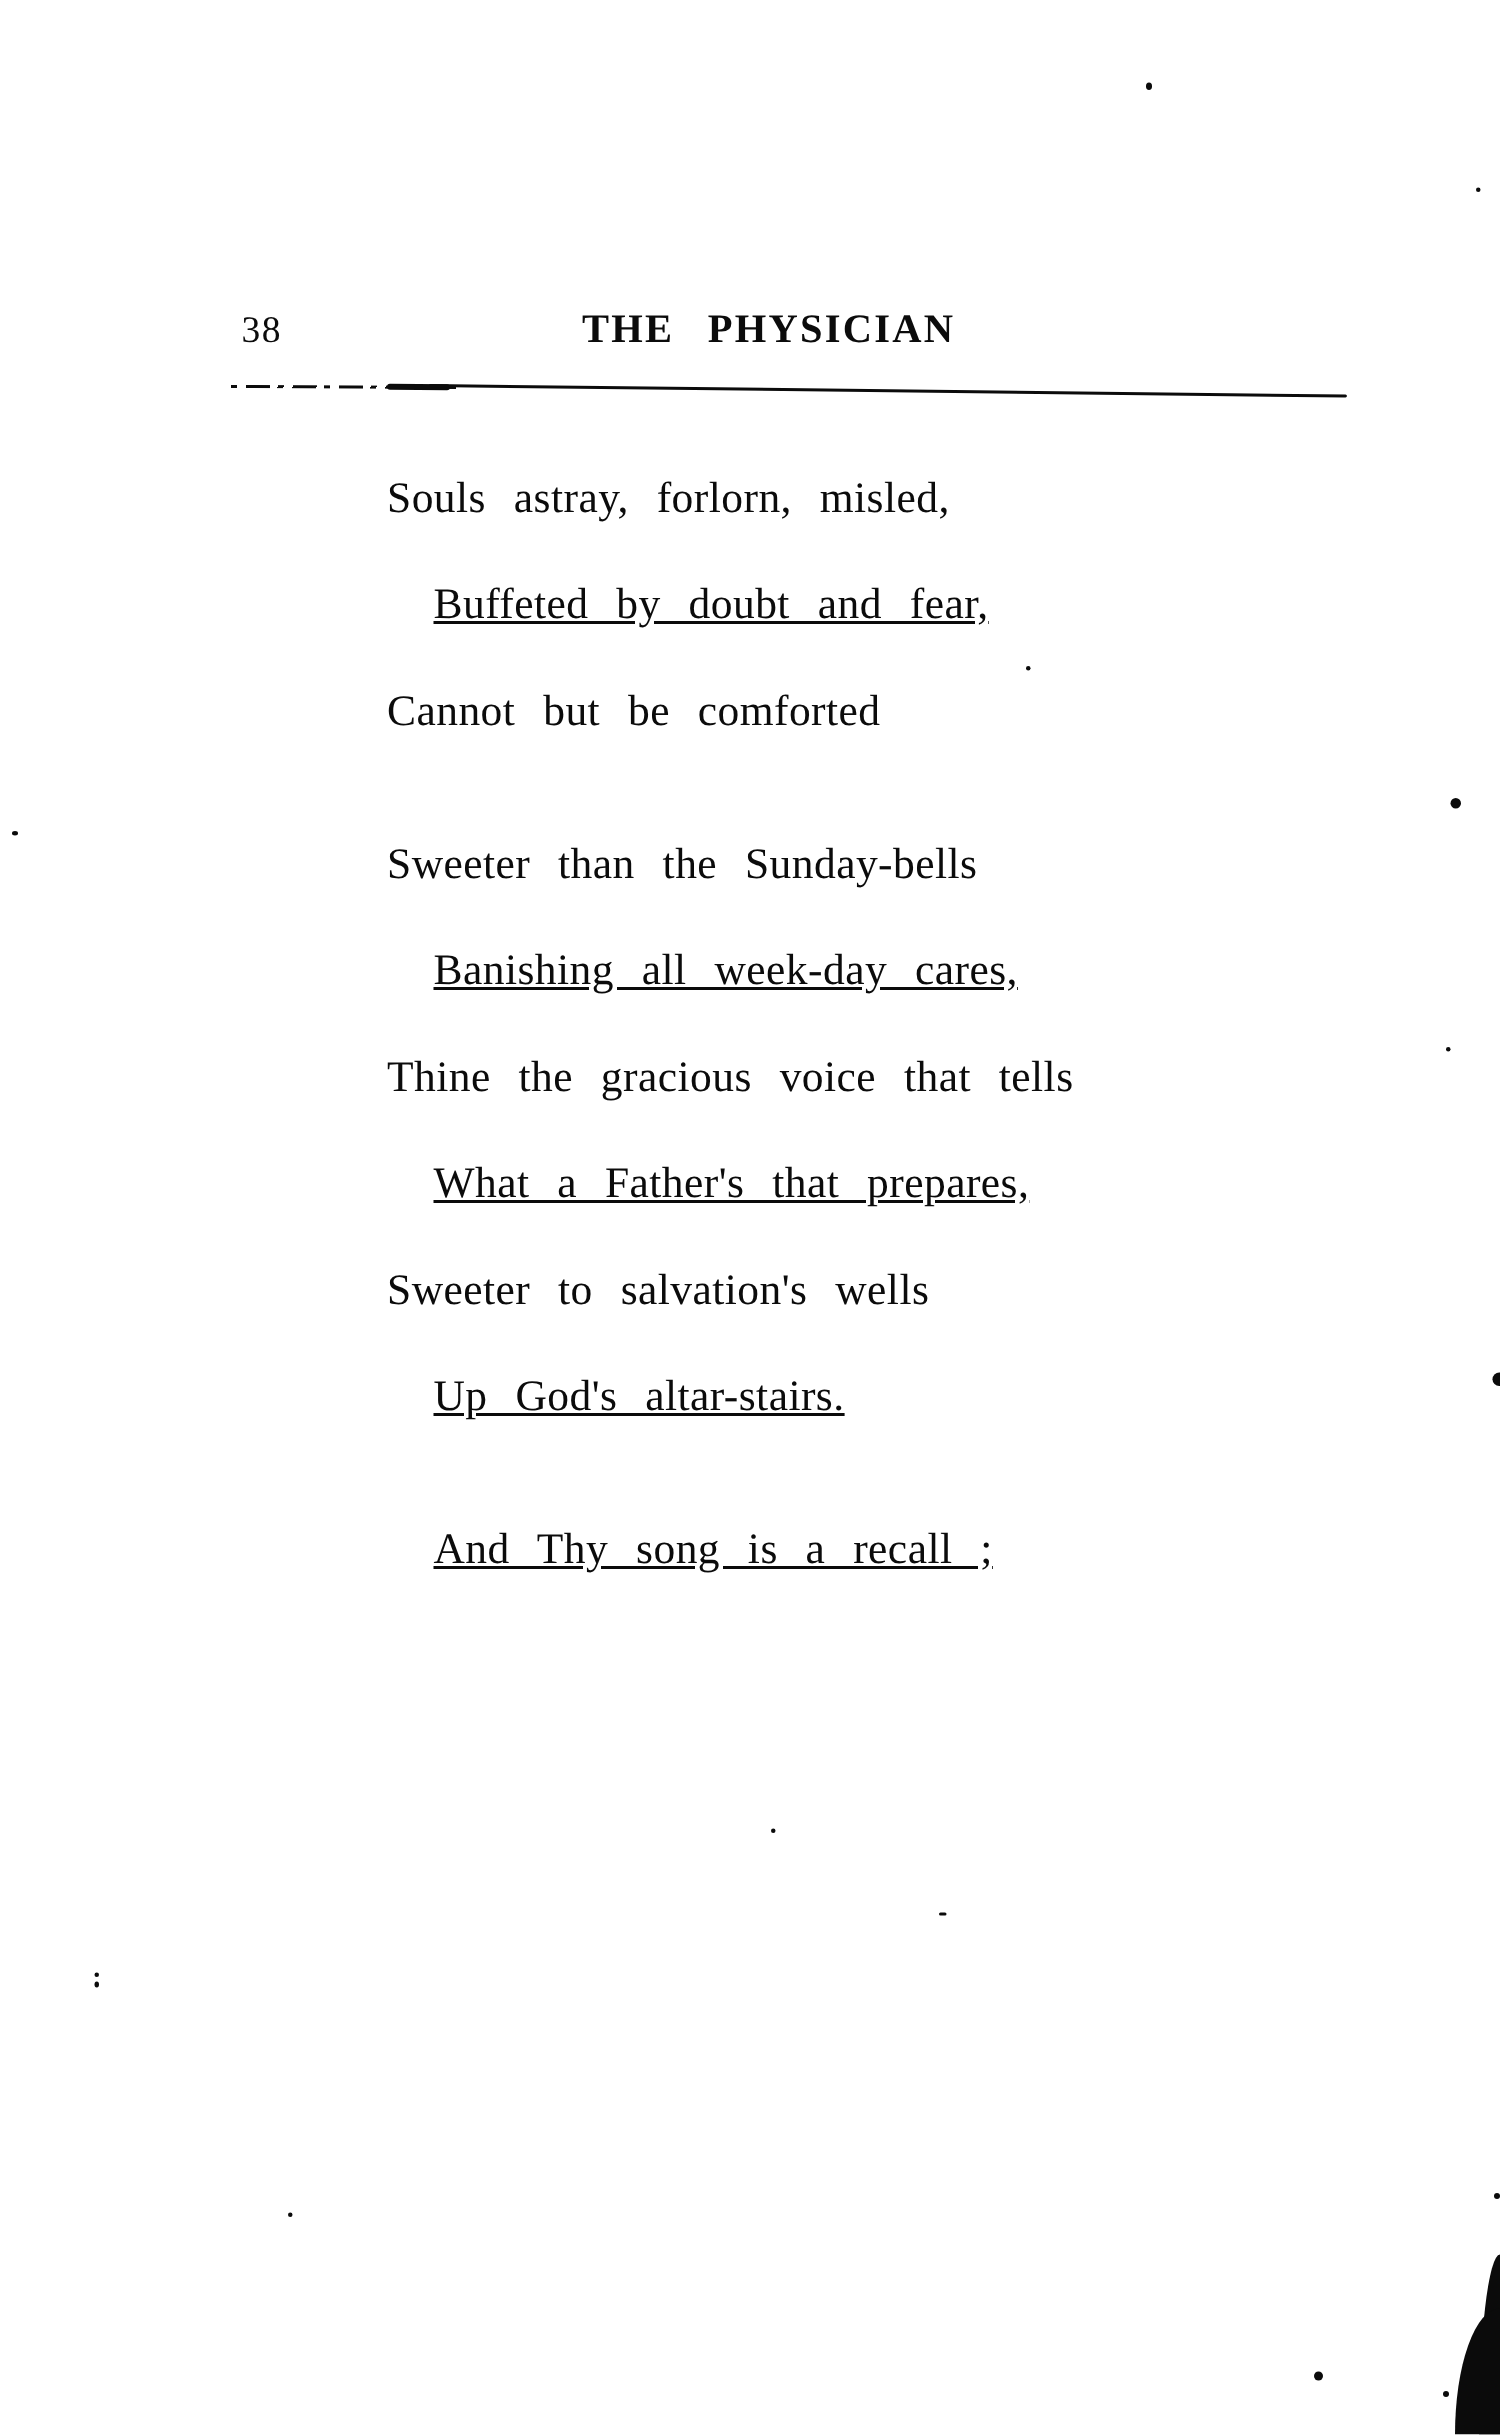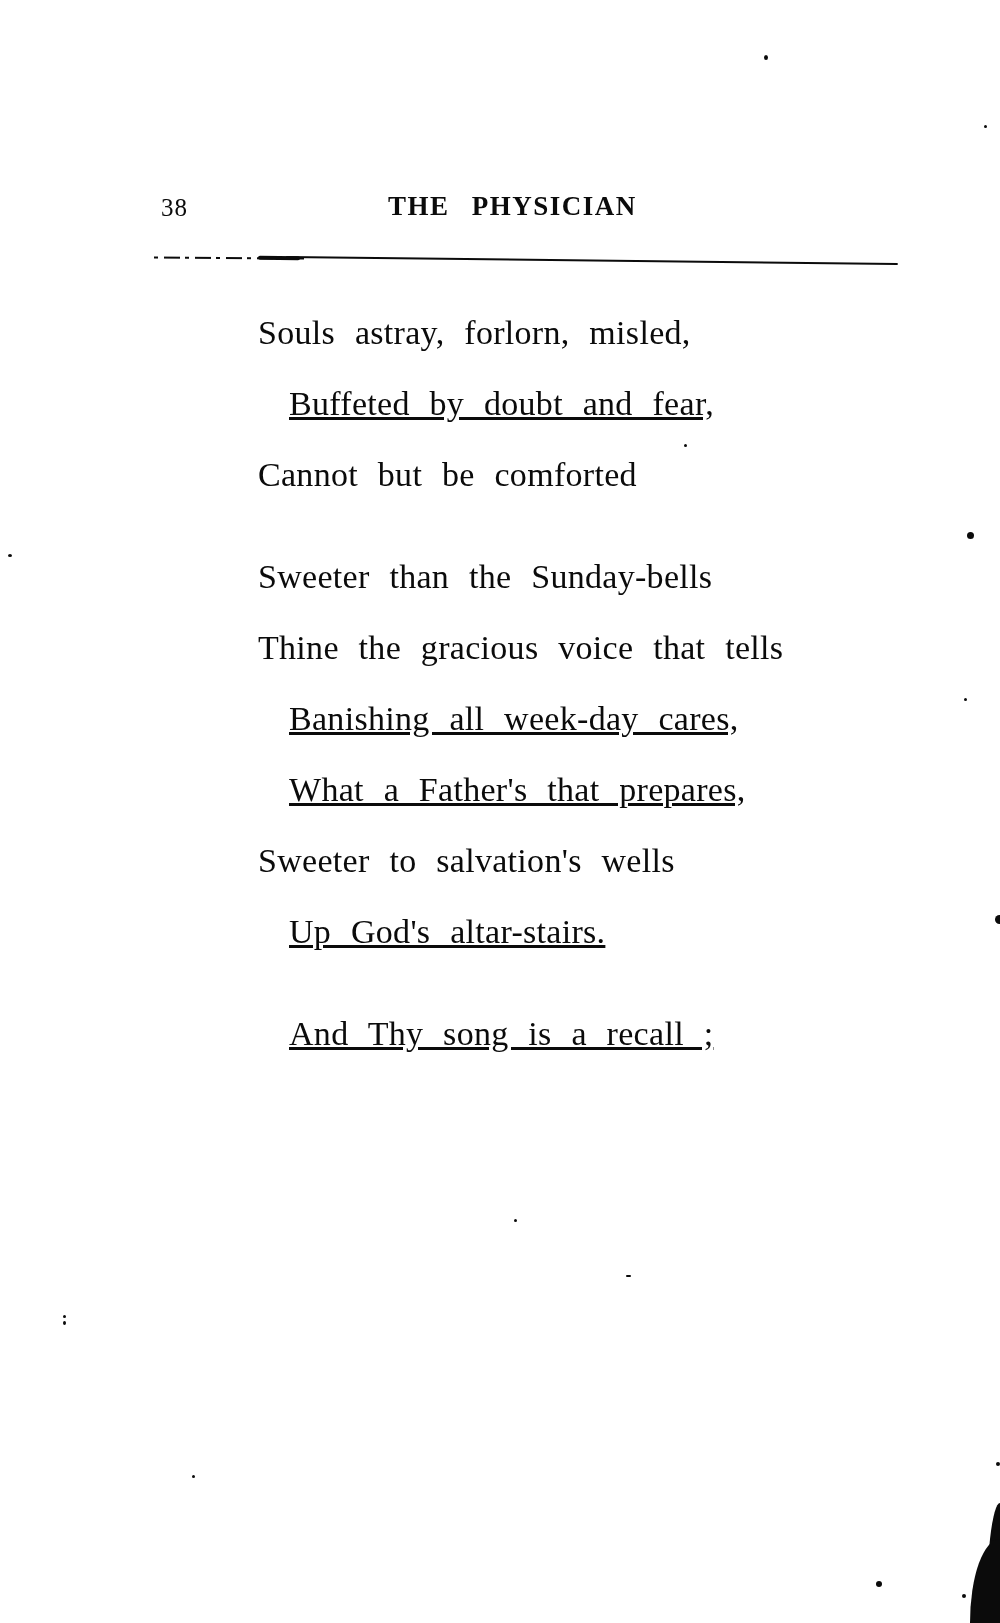--- a/index.html
+++ b/index.html
@@ -14,21 +14,21 @@
     color: #0b0b0b;
     position: relative;
     overflow: hidden;
   }
   .page {
     position: absolute;
     inset: 0;
     background: #ffffff;
   }
   
-  .running-head { position: absolute; left: 0; top: 0; right: 0; height: 240px; padding-left: 13px; }
+  .running-head { position: absolute; left: 0; top: 13px; right: 0; height: 240px; padding-left: 13px; }
   .page-number {
     position: absolute;
     left: 161px;
     top: 194px;
     font-size: 25px;
     letter-spacing: 1px;
   }
   .running-title {
     position: absolute;
     left: 388px;
@@ -68,21 +68,21 @@
     transform-origin: left center;
   }
   
   .poem {
     position: absolute;
     left: 258px;
     top: 318px;
   }
   .stanza { margin-bottom: 73px; }
   .poem-line {
-    font-size: 34px;
+    font-size: 29px;
     line-height: 29px;
     margin-bottom: 42px;
     letter-spacing: 0.3px;
     word-spacing: 11px;
     white-space: nowrap;
   }
   .poem-line.indent { margin-left: 31px; text-decoration: underline; }
   
   .speck {
     position: absolute;
@@ -126,22 +126,22 @@
   </div>
 
   <div class="poem">
     <div class="stanza">
       <div class="poem-line">Souls astray, forlorn, misled,</div>
       <div class="poem-line indent">Buffeted by doubt and fear,</div>
       <div class="poem-line">Cannot but be comforted</div>
     </div>
     <div class="stanza">
       <div class="poem-line">Sweeter than the Sunday-bells</div>
+      <div class="poem-line indent">Banishing all week-day cares,</div>
       <div class="poem-line">Thine the gracious voice that tells</div>
-      <div class="poem-line indent">Banishing all week-day cares,</div>
       <div class="poem-line indent">What a Father's that prepares,</div>
       <div class="poem-line">Sweeter to salvation's wells</div>
       <div class="poem-line indent">Up God's altar-stairs.</div>
     </div>
     <div class="stanza">
       <div class="poem-line indent">And Thy song is a recall ;</div>
     </div>
   </div>
 
   <div class="speck" style="left:764px; top:55px; width:4px; height:5px;"></div>

